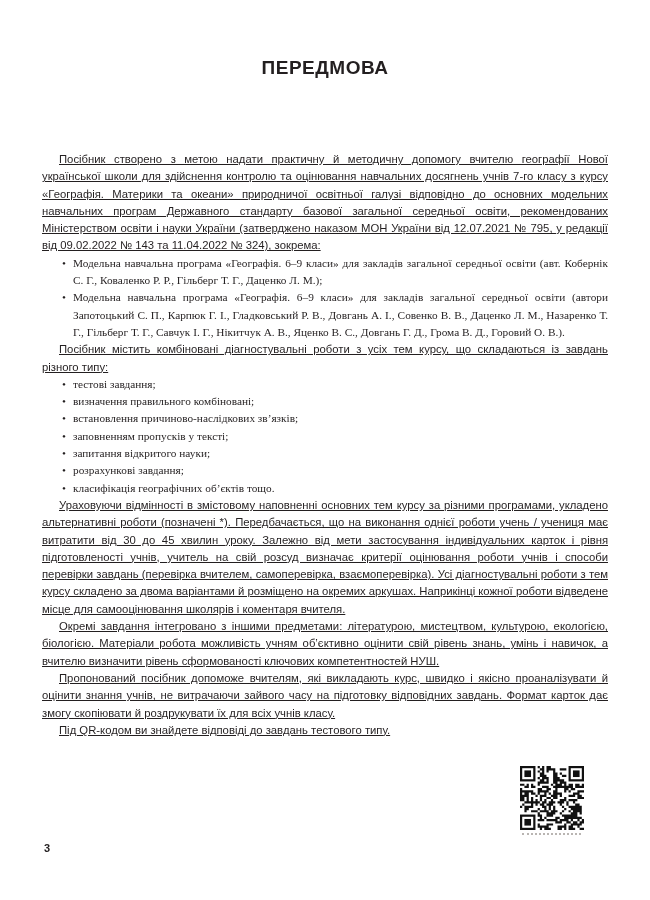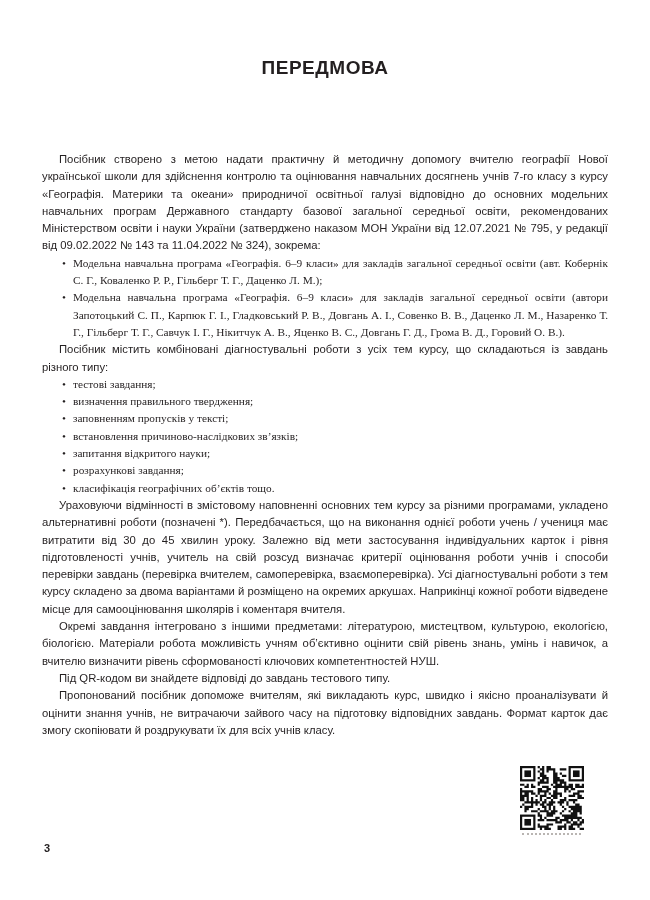--- a/index.html
+++ b/index.html
@@ -24,21 +24,21 @@
     letter-spacing: 0.5px;
   }
   .content {
     position: absolute;
     top: 151px; left: 42px;
     width: 566px;
     font-size: 11.3px;
     line-height: 17.3px;
     text-align: justify;
   }
-  .para { text-indent: 17px; }
+  .para { text-indent: 17px; text-decoration: underline; }
   ul.bullets {
     list-style: none;
     padding-left: 31px;
   }
   ul.bullets li { position: relative; font-family: Liberation Serif, serif; }
   ul.bullets li::before {
     content: "\2022";
     position: absolute;
     left: -11px;
     top: 0;
@@ -78,35 +78,35 @@
 
     <ul class="bullets">
         <li>Модельна навчальна програма «Географія. 6–9 класи» для закладів загальної середньої освіти (авт. Кобернік С. Г., Коваленко Р. Р., Гільберг Т. Г., Даценко Л. М.);</li>
         <li>Модельна навчальна програма «Географія. 6–9 класи» для закладів загальної середньої освіти (автори Запотоцький С. П., Карпюк Г. І., Гладковський Р. В., Довгань А. І., Совенко В. В., Даценко Л. М., Назаренко Т. Г., Гільберг Т. Г., Савчук І. Г., Нікитчук А. В., Яценко В. С., Довгань Г. Д., Грома В. Д., Горовий О. В.).</li>
       </ul>
 
     <p class="para">Посібник містить комбіновані діагностувальні роботи з усіх тем курсу, що складаються із завдань різного типу:</p>
 
     <ul class="bullets">
         <li>тестові завдання;</li>
-        <li>визначення правильного твердження;</li>
+        <li>визначення правильного комбіновані;</li>
+        <li>встановлення причиново-наслідкових зв’язків;</li>
         <li>заповненням пропусків у тексті;</li>
-        <li>встановлення причиново-наслідкових зв’язків;</li>
         <li>запитання відкритого науки;</li>
         <li>розрахункові завдання;</li>
         <li>класифікація географічних об’єктів тощо.</li>
       </ul>
 
     <p class="para">Ураховуючи відмінності в змістовому наповненні основних тем курсу за різними програмами, укладено альтернативні роботи (позначені *). Передбачається, що на виконання однієї роботи учень / учениця має витратити від 30 до 45 хвилин уроку. Залежно від мети застосування індивідуальних карток і рівня підготовленості учнів, учитель на свій розсуд визначає критерії оцінювання роботи учнів і способи перевірки завдань (перевірка вчителем, самоперевірка, взаємоперевірка). Усі діагностувальні роботи з тем курсу складено за двома варіантами й розміщено на окремих аркушах. Наприкінці кожної роботи відведене місце для самооцінювання школярів і коментаря вчителя.</p>
 
     <p class="para">Окремі завдання інтегровано з іншими предметами: літературою, мистецтвом, культурою, екологією, біологією. Матеріали робота можливість учням об’єктивно оцінити свій рівень знань, умінь і навичок, а вчителю визначити рівень сформованості ключових компетентностей НУШ.</p>
 
+    <p class="para">Пропонований посібник допоможе вчителям, які викладають курс, швидко і якісно проаналізувати й оцінити знання учнів, не витрачаючи зайвого часу на підготовку відповідних завдань. Формат карток дає змогу скопіювати й роздрукувати їх для всіх учнів класу.</p>
+
     <p class="para">Під QR-кодом ви знайдете відповіді до завдань тестового типу.</p>
-
-    <p class="para">Пропонований посібник допоможе вчителям, які викладають курс, швидко і якісно проаналізувати й оцінити знання учнів, не витрачаючи зайвого часу на підготовку відповідних завдань. Формат карток дає змогу скопіювати й роздрукувати їх для всіх учнів класу.</p>
 
   </div>
 
   <div class="qr-block">
     <svg id="qr-svg" viewBox="0 0 100 100" fill="#111111">
         <path d="M27.59 0.00h3.45v3.45h-3.45zM34.48 0.00h3.45v3.45h-3.45zM41.38 0.00h3.45v3.45h-3.45zM44.83 0.00h3.45v3.45h-3.45zM31.03 3.45h3.45v3.45h-3.45zM34.48 3.45h3.45v3.45h-3.45zM41.38 3.45h3.45v3.45h-3.45zM44.83 3.45h3.45v3.45h-3.45zM48.28 3.45h3.45v3.45h-3.45zM51.72 3.45h3.45v3.45h-3.45zM62.07 3.45h3.45v3.45h-3.45zM65.52 3.45h3.45v3.45h-3.45zM68.97 3.45h3.45v3.45h-3.45zM27.59 6.90h3.45v3.45h-3.45zM34.48 6.90h3.45v3.45h-3.45zM41.38 6.90h3.45v3.45h-3.45zM51.72 6.90h3.45v3.45h-3.45zM31.03 10.34h3.45v3.45h-3.45zM34.48 10.34h3.45v3.45h-3.45zM51.72 10.34h3.45v3.45h-3.45zM55.17 10.34h3.45v3.45h-3.45zM62.07 10.34h3.45v3.45h-3.45zM31.03 13.79h3.45v3.45h-3.45zM34.48 13.79h3.45v3.45h-3.45zM37.93 13.79h3.45v3.45h-3.45zM51.72 13.79h3.45v3.45h-3.45zM55.17 13.79h3.45v3.45h-3.45zM65.52 13.79h3.45v3.45h-3.45zM68.97 13.79h3.45v3.45h-3.45zM27.59 17.24h3.45v3.45h-3.45zM34.48 17.24h3.45v3.45h-3.45zM37.93 17.24h3.45v3.45h-3.45zM41.38 17.24h3.45v3.45h-3.45zM51.72 17.24h3.45v3.45h-3.45zM55.17 17.24h3.45v3.45h-3.45zM58.62 17.24h3.45v3.45h-3.45zM31.03 20.69h3.45v3.45h-3.45zM34.48 20.69h3.45v3.45h-3.45zM41.38 20.69h3.45v3.45h-3.45zM51.72 20.69h3.45v3.45h-3.45zM55.17 20.69h3.45v3.45h-3.45zM58.62 20.69h3.45v3.45h-3.45zM62.07 20.69h3.45v3.45h-3.45zM65.52 20.69h3.45v3.45h-3.45zM27.59 24.14h3.45v3.45h-3.45zM31.03 24.14h3.45v3.45h-3.45zM34.48 24.14h3.45v3.45h-3.45zM37.93 24.14h3.45v3.45h-3.45zM41.38 24.14h3.45v3.45h-3.45zM51.72 24.14h3.45v3.45h-3.45zM55.17 24.14h3.45v3.45h-3.45zM62.07 24.14h3.45v3.45h-3.45zM65.52 24.14h3.45v3.45h-3.45zM68.97 24.14h3.45v3.45h-3.45zM0.00 27.59h3.45v3.45h-3.45zM3.45 27.59h3.45v3.45h-3.45zM10.34 27.59h3.45v3.45h-3.45zM17.24 27.59h3.45v3.45h-3.45zM27.59 27.59h3.45v3.45h-3.45zM48.28 27.59h3.45v3.45h-3.45zM55.17 27.59h3.45v3.45h-3.45zM58.62 27.59h3.45v3.45h-3.45zM62.07 27.59h3.45v3.45h-3.45zM68.97 27.59h3.45v3.45h-3.45zM75.86 27.59h3.45v3.45h-3.45zM79.31 27.59h3.45v3.45h-3.45zM86.21 27.59h3.45v3.45h-3.45zM89.66 27.59h3.45v3.45h-3.45zM96.55 27.59h3.45v3.45h-3.45zM6.90 31.03h3.45v3.45h-3.45zM10.34 31.03h3.45v3.45h-3.45zM17.24 31.03h3.45v3.45h-3.45zM20.69 31.03h3.45v3.45h-3.45zM34.48 31.03h3.45v3.45h-3.45zM37.93 31.03h3.45v3.45h-3.45zM41.38 31.03h3.45v3.45h-3.45zM51.72 31.03h3.45v3.45h-3.45zM55.17 31.03h3.45v3.45h-3.45zM58.62 31.03h3.45v3.45h-3.45zM62.07 31.03h3.45v3.45h-3.45zM65.52 31.03h3.45v3.45h-3.45zM68.97 31.03h3.45v3.45h-3.45zM72.41 31.03h3.45v3.45h-3.45zM75.86 31.03h3.45v3.45h-3.45zM79.31 31.03h3.45v3.45h-3.45zM86.21 31.03h3.45v3.45h-3.45zM89.66 31.03h3.45v3.45h-3.45zM93.10 31.03h3.45v3.45h-3.45zM96.55 31.03h3.45v3.45h-3.45zM0.00 34.48h3.45v3.45h-3.45zM27.59 34.48h3.45v3.45h-3.45zM31.03 34.48h3.45v3.45h-3.45zM41.38 34.48h3.45v3.45h-3.45zM44.83 34.48h3.45v3.45h-3.45zM55.17 34.48h3.45v3.45h-3.45zM68.97 34.48h3.45v3.45h-3.45zM72.41 34.48h3.45v3.45h-3.45zM79.31 34.48h3.45v3.45h-3.45zM82.76 34.48h3.45v3.45h-3.45zM0.00 37.93h3.45v3.45h-3.45zM3.45 37.93h3.45v3.45h-3.45zM6.90 37.93h3.45v3.45h-3.45zM10.34 37.93h3.45v3.45h-3.45zM13.79 37.93h3.45v3.45h-3.45zM17.24 37.93h3.45v3.45h-3.45zM27.59 37.93h3.45v3.45h-3.45zM31.03 37.93h3.45v3.45h-3.45zM34.48 37.93h3.45v3.45h-3.45zM37.93 37.93h3.45v3.45h-3.45zM41.38 37.93h3.45v3.45h-3.45zM51.72 37.93h3.45v3.45h-3.45zM55.17 37.93h3.45v3.45h-3.45zM68.97 37.93h3.45v3.45h-3.45zM75.86 37.93h3.45v3.45h-3.45zM89.66 37.93h3.45v3.45h-3.45zM93.10 37.93h3.45v3.45h-3.45zM96.55 37.93h3.45v3.45h-3.45zM0.00 41.38h3.45v3.45h-3.45zM6.90 41.38h3.45v3.45h-3.45zM10.34 41.38h3.45v3.45h-3.45zM17.24 41.38h3.45v3.45h-3.45zM20.69 41.38h3.45v3.45h-3.45zM27.59 41.38h3.45v3.45h-3.45zM37.93 41.38h3.45v3.45h-3.45zM44.83 41.38h3.45v3.45h-3.45zM51.72 41.38h3.45v3.45h-3.45zM55.17 41.38h3.45v3.45h-3.45zM58.62 41.38h3.45v3.45h-3.45zM62.07 41.38h3.45v3.45h-3.45zM82.76 41.38h3.45v3.45h-3.45zM86.21 41.38h3.45v3.45h-3.45zM89.66 41.38h3.45v3.45h-3.45zM0.00 44.83h3.45v3.45h-3.45zM3.45 44.83h3.45v3.45h-3.45zM6.90 44.83h3.45v3.45h-3.45zM10.34 44.83h3.45v3.45h-3.45zM24.14 44.83h3.45v3.45h-3.45zM31.03 44.83h3.45v3.45h-3.45zM34.48 44.83h3.45v3.45h-3.45zM37.93 44.83h3.45v3.45h-3.45zM48.28 44.83h3.45v3.45h-3.45zM51.72 44.83h3.45v3.45h-3.45zM55.17 44.83h3.45v3.45h-3.45zM62.07 44.83h3.45v3.45h-3.45zM75.86 44.83h3.45v3.45h-3.45zM79.31 44.83h3.45v3.45h-3.45zM82.76 44.83h3.45v3.45h-3.45zM89.66 44.83h3.45v3.45h-3.45zM93.10 44.83h3.45v3.45h-3.45zM0.00 48.28h3.45v3.45h-3.45zM3.45 48.28h3.45v3.45h-3.45zM10.34 48.28h3.45v3.45h-3.45zM17.24 48.28h3.45v3.45h-3.45zM31.03 48.28h3.45v3.45h-3.45zM41.38 48.28h3.45v3.45h-3.45zM44.83 48.28h3.45v3.45h-3.45zM51.72 48.28h3.45v3.45h-3.45zM55.17 48.28h3.45v3.45h-3.45zM68.97 48.28h3.45v3.45h-3.45zM89.66 48.28h3.45v3.45h-3.45zM93.10 48.28h3.45v3.45h-3.45zM96.55 48.28h3.45v3.45h-3.45zM0.00 51.72h3.45v3.45h-3.45zM3.45 51.72h3.45v3.45h-3.45zM10.34 51.72h3.45v3.45h-3.45zM17.24 51.72h3.45v3.45h-3.45zM24.14 51.72h3.45v3.45h-3.45zM31.03 51.72h3.45v3.45h-3.45zM37.93 51.72h3.45v3.45h-3.45zM48.28 51.72h3.45v3.45h-3.45zM62.07 51.72h3.45v3.45h-3.45zM65.52 51.72h3.45v3.45h-3.45zM68.97 51.72h3.45v3.45h-3.45zM75.86 51.72h3.45v3.45h-3.45zM79.31 51.72h3.45v3.45h-3.45zM82.76 51.72h3.45v3.45h-3.45zM86.21 51.72h3.45v3.45h-3.45zM6.90 55.17h3.45v3.45h-3.45zM10.34 55.17h3.45v3.45h-3.45zM13.79 55.17h3.45v3.45h-3.45zM17.24 55.17h3.45v3.45h-3.45zM20.69 55.17h3.45v3.45h-3.45zM24.14 55.17h3.45v3.45h-3.45zM27.59 55.17h3.45v3.45h-3.45zM34.48 55.17h3.45v3.45h-3.45zM37.93 55.17h3.45v3.45h-3.45zM44.83 55.17h3.45v3.45h-3.45zM48.28 55.17h3.45v3.45h-3.45zM51.72 55.17h3.45v3.45h-3.45zM58.62 55.17h3.45v3.45h-3.45zM62.07 55.17h3.45v3.45h-3.45zM65.52 55.17h3.45v3.45h-3.45zM72.41 55.17h3.45v3.45h-3.45zM82.76 55.17h3.45v3.45h-3.45zM3.45 58.62h3.45v3.45h-3.45zM17.24 58.62h3.45v3.45h-3.45zM24.14 58.62h3.45v3.45h-3.45zM31.03 58.62h3.45v3.45h-3.45zM34.48 58.62h3.45v3.45h-3.45zM41.38 58.62h3.45v3.45h-3.45zM44.83 58.62h3.45v3.45h-3.45zM48.28 58.62h3.45v3.45h-3.45zM62.07 58.62h3.45v3.45h-3.45zM72.41 58.62h3.45v3.45h-3.45zM86.21 58.62h3.45v3.45h-3.45zM89.66 58.62h3.45v3.45h-3.45zM0.00 62.07h3.45v3.45h-3.45zM6.90 62.07h3.45v3.45h-3.45zM10.34 62.07h3.45v3.45h-3.45zM13.79 62.07h3.45v3.45h-3.45zM17.24 62.07h3.45v3.45h-3.45zM34.48 62.07h3.45v3.45h-3.45zM37.93 62.07h3.45v3.45h-3.45zM44.83 62.07h3.45v3.45h-3.45zM51.72 62.07h3.45v3.45h-3.45zM65.52 62.07h3.45v3.45h-3.45zM75.86 62.07h3.45v3.45h-3.45zM79.31 62.07h3.45v3.45h-3.45zM82.76 62.07h3.45v3.45h-3.45zM86.21 62.07h3.45v3.45h-3.45zM89.66 62.07h3.45v3.45h-3.45zM93.10 62.07h3.45v3.45h-3.45zM6.90 65.52h3.45v3.45h-3.45zM10.34 65.52h3.45v3.45h-3.45zM27.59 65.52h3.45v3.45h-3.45zM37.93 65.52h3.45v3.45h-3.45zM44.83 65.52h3.45v3.45h-3.45zM51.72 65.52h3.45v3.45h-3.45zM68.97 65.52h3.45v3.45h-3.45zM79.31 65.52h3.45v3.45h-3.45zM82.76 65.52h3.45v3.45h-3.45zM86.21 65.52h3.45v3.45h-3.45zM89.66 65.52h3.45v3.45h-3.45zM93.10 65.52h3.45v3.45h-3.45zM6.90 68.97h3.45v3.45h-3.45zM17.24 68.97h3.45v3.45h-3.45zM20.69 68.97h3.45v3.45h-3.45zM24.14 68.97h3.45v3.45h-3.45zM31.03 68.97h3.45v3.45h-3.45zM34.48 68.97h3.45v3.45h-3.45zM37.93 68.97h3.45v3.45h-3.45zM41.38 68.97h3.45v3.45h-3.45zM48.28 68.97h3.45v3.45h-3.45zM51.72 68.97h3.45v3.45h-3.45zM55.17 68.97h3.45v3.45h-3.45zM65.52 68.97h3.45v3.45h-3.45zM75.86 68.97h3.45v3.45h-3.45zM82.76 68.97h3.45v3.45h-3.45zM86.21 68.97h3.45v3.45h-3.45zM89.66 68.97h3.45v3.45h-3.45zM93.10 68.97h3.45v3.45h-3.45zM27.59 72.41h3.45v3.45h-3.45zM41.38 72.41h3.45v3.45h-3.45zM44.83 72.41h3.45v3.45h-3.45zM48.28 72.41h3.45v3.45h-3.45zM51.72 72.41h3.45v3.45h-3.45zM62.07 72.41h3.45v3.45h-3.45zM79.31 72.41h3.45v3.45h-3.45zM82.76 72.41h3.45v3.45h-3.45zM86.21 72.41h3.45v3.45h-3.45zM93.10 72.41h3.45v3.45h-3.45zM27.59 75.86h3.45v3.45h-3.45zM31.03 75.86h3.45v3.45h-3.45zM41.38 75.86h3.45v3.45h-3.45zM44.83 75.86h3.45v3.45h-3.45zM48.28 75.86h3.45v3.45h-3.45zM65.52 75.86h3.45v3.45h-3.45zM68.97 75.86h3.45v3.45h-3.45zM72.41 75.86h3.45v3.45h-3.45zM75.86 75.86h3.45v3.45h-3.45zM79.31 75.86h3.45v3.45h-3.45zM82.76 75.86h3.45v3.45h-3.45zM86.21 75.86h3.45v3.45h-3.45zM31.03 79.31h3.45v3.45h-3.45zM37.93 79.31h3.45v3.45h-3.45zM55.17 79.31h3.45v3.45h-3.45zM58.62 79.31h3.45v3.45h-3.45zM68.97 79.31h3.45v3.45h-3.45zM72.41 79.31h3.45v3.45h-3.45zM75.86 79.31h3.45v3.45h-3.45zM79.31 79.31h3.45v3.45h-3.45zM82.76 79.31h3.45v3.45h-3.45zM86.21 79.31h3.45v3.45h-3.45zM89.66 79.31h3.45v3.45h-3.45zM93.10 79.31h3.45v3.45h-3.45zM27.59 82.76h3.45v3.45h-3.45zM31.03 82.76h3.45v3.45h-3.45zM34.48 82.76h3.45v3.45h-3.45zM41.38 82.76h3.45v3.45h-3.45zM44.83 82.76h3.45v3.45h-3.45zM48.28 82.76h3.45v3.45h-3.45zM51.72 82.76h3.45v3.45h-3.45zM55.17 82.76h3.45v3.45h-3.45zM62.07 82.76h3.45v3.45h-3.45zM65.52 82.76h3.45v3.45h-3.45zM68.97 82.76h3.45v3.45h-3.45zM72.41 82.76h3.45v3.45h-3.45zM79.31 82.76h3.45v3.45h-3.45zM89.66 82.76h3.45v3.45h-3.45zM96.55 82.76h3.45v3.45h-3.45zM55.17 86.21h3.45v3.45h-3.45zM58.62 86.21h3.45v3.45h-3.45zM62.07 86.21h3.45v3.45h-3.45zM72.41 86.21h3.45v3.45h-3.45zM75.86 86.21h3.45v3.45h-3.45zM82.76 86.21h3.45v3.45h-3.45zM86.21 86.21h3.45v3.45h-3.45zM93.10 86.21h3.45v3.45h-3.45zM96.55 86.21h3.45v3.45h-3.45zM27.59 89.66h3.45v3.45h-3.45zM41.38 89.66h3.45v3.45h-3.45zM44.83 89.66h3.45v3.45h-3.45zM48.28 89.66h3.45v3.45h-3.45zM68.97 89.66h3.45v3.45h-3.45zM79.31 89.66h3.45v3.45h-3.45zM82.76 89.66h3.45v3.45h-3.45zM86.21 89.66h3.45v3.45h-3.45zM89.66 89.66h3.45v3.45h-3.45zM93.10 89.66h3.45v3.45h-3.45zM27.59 93.10h3.45v3.45h-3.45zM31.03 93.10h3.45v3.45h-3.45zM34.48 93.10h3.45v3.45h-3.45zM37.93 93.10h3.45v3.45h-3.45zM41.38 93.10h3.45v3.45h-3.45zM58.62 93.10h3.45v3.45h-3.45zM62.07 93.10h3.45v3.45h-3.45zM65.52 93.10h3.45v3.45h-3.45zM68.97 93.10h3.45v3.45h-3.45zM75.86 93.10h3.45v3.45h-3.45zM79.31 93.10h3.45v3.45h-3.45zM89.66 93.10h3.45v3.45h-3.45zM31.03 96.55h3.45v3.45h-3.45zM37.93 96.55h3.45v3.45h-3.45zM41.38 96.55h3.45v3.45h-3.45zM44.83 96.55h3.45v3.45h-3.45zM58.62 96.55h3.45v3.45h-3.45zM62.07 96.55h3.45v3.45h-3.45zM68.97 96.55h3.45v3.45h-3.45zM75.86 96.55h3.45v3.45h-3.45zM79.31 96.55h3.45v3.45h-3.45zM82.76 96.55h3.45v3.45h-3.45zM93.10 96.55h3.45v3.45h-3.45zM96.55 96.55h3.45v3.45h-3.45z"></path>
         <g>
           <rect x="0" y="0" width="24.137931034482758" height="24.137931034482758"></rect>
           <rect fill="#fff" x="3.4482758620689653" y="3.4482758620689653" width="17.241379310344826" height="17.241379310344826"></rect>
           <rect x="6.896551724137931" y="6.896551724137931" width="10.344827586206897" height="10.344827586206897"></rect>

